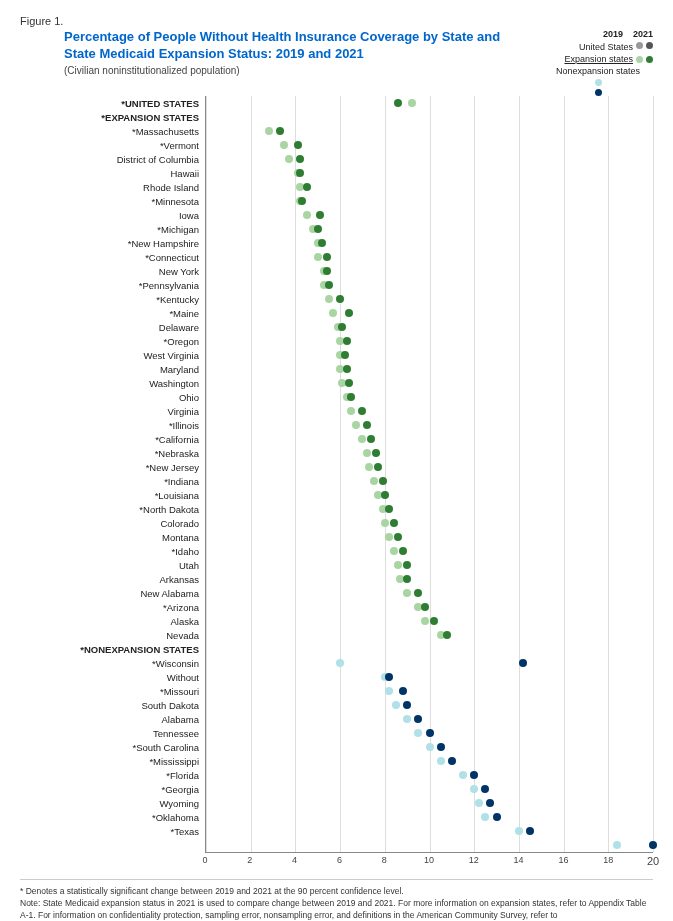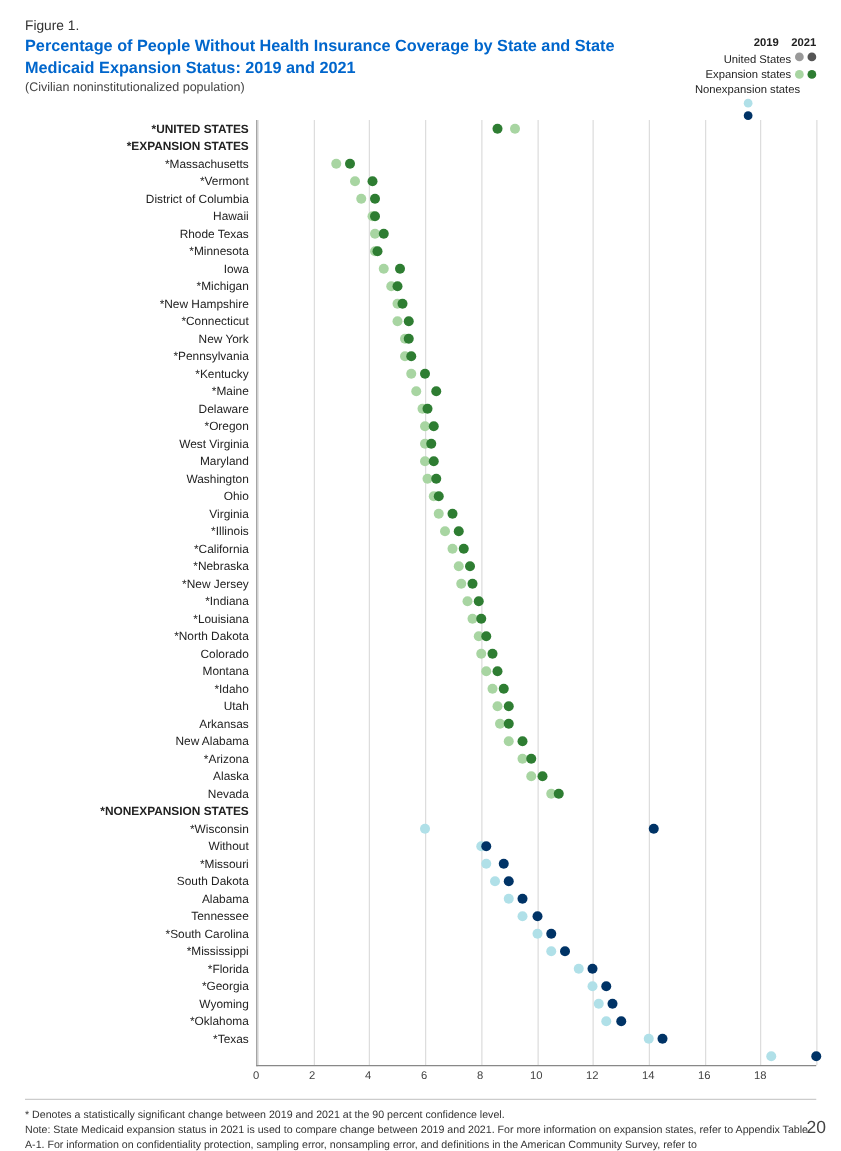--- a/index.html
+++ b/index.html
@@ -44,21 +44,21 @@
       border-radius: 50%;
       position: absolute;
       transform: translateX(-50%);
     }
     .dot.expansion-2019 { background: #a8d5a2; }
     .dot.expansion-2021 { background: #2e7d32; }
     .dot.nonexpansion-2019 { background: #b0e0e8; }
     .dot.nonexpansion-2021 { background: #003366; }
     .legend-dot { width: 7px; height: 7px; border-radius: 50%; }
     .footer { font-size: 8.5px; color: #333; margin-top: 8px; line-height: 1.4; border-top: 1px solid #ccc; padding-top: 6px; }
-    .header-row { display: flex; justify-content: space-between; align-items: flex-start; }
+    .header-row { display: flex; justify-content: space-between; align-items: flex-start; margin-left: 44px; }
     .legend-item-row { display: flex; align-items: center; gap: 3px; }
   </style>
 </head>
 <body>
 
 <div class="figure-label">Figure 1.</div>
 
 <div class="header-row">
   <div>
     <div class="figure-title">Percentage of People Without Health Insurance Coverage by State and State Medicaid Expansion Status: 2019 and 2021</div>
@@ -71,21 +71,21 @@
     </div>
     <div class="legend-item-row" style="margin-bottom:2px;">
       <div style="display:flex; gap:3px; align-items:flex-start; width:100%;">
         <span style="font-size:9px; flex:1; text-align:right;">United States</span>
         <div class="legend-dot" style="background:#999;"></div>
         <div class="legend-dot" style="background:#555;"></div>
       </div>
     </div>
     <div class="legend-item-row" style="margin-bottom:2px;">
       <div style="display:flex; gap:3px; align-items:center; width:100%;">
-        <span style="font-size:9px; flex:1; text-align:right;">Expansion states</span>
+        <span style="font-size:9px; flex:1; text-align:right;text-decoration:underline;">Expansion states</span>
         <div class="legend-dot" style="background:#a8d5a2;"></div>
         <div class="legend-dot" style="background:#2e7d32;"></div>
       </div>
     </div>
     <div class="legend-item-row">
       <div style="display:flex; gap:3px; align-items:center; width:100%;flex-direction:column;">
         <span style="font-size:9px; flex:1; text-align:right;">Nonexpansion states</span>
         <div class="legend-dot" style="background:#b0e0e8;"></div>
         <div class="legend-dot" style="background:#003366;"></div>
       </div>
@@ -94,21 +94,21 @@
 </div>
 
 <div class="chart-container" id="chart-container">
   <div class="y-axis" id="y-axis">
       <div class="y-axis-label section-header" style="font-weight: bold;">*UNITED STATES</div>
       <div class="y-axis-label section-header" style="font-weight: bold;">*EXPANSION STATES</div>
       <div class="y-axis-label">*Massachusetts</div>
       <div class="y-axis-label">*Vermont</div>
       <div class="y-axis-label">District of Columbia</div>
       <div class="y-axis-label">Hawaii</div>
-      <div class="y-axis-label">Rhode Texas</div>
+      <div class="y-axis-label">Rhode Island</div>
       <div class="y-axis-label">*Minnesota</div>
       <div class="y-axis-label">Iowa</div>
       <div class="y-axis-label">*Michigan</div>
       <div class="y-axis-label">*New Hampshire</div>
       <div class="y-axis-label">*Connecticut</div>
       <div class="y-axis-label">New York</div>
       <div class="y-axis-label">*Pennsylvania</div>
       <div class="y-axis-label">*Kentucky</div>
       <div class="y-axis-label">*Maine</div>
       <div class="y-axis-label">Delaware</div>
@@ -379,21 +379,21 @@
       <span style="position: absolute; left: 0%; transform: translateX(-50%); font-size: 9px; color: rgb(68, 68, 68);">0</span>
       <span style="position: absolute; left: 10%; transform: translateX(-50%); font-size: 9px; color: rgb(68, 68, 68);">2</span>
       <span style="position: absolute; left: 20%; transform: translateX(-50%); font-size: 9px; color: rgb(68, 68, 68);">4</span>
       <span style="position: absolute; left: 30%; transform: translateX(-50%); font-size: 9px; color: rgb(68, 68, 68);">6</span>
       <span style="position: absolute; left: 40%; transform: translateX(-50%); font-size: 9px; color: rgb(68, 68, 68);">8</span>
       <span style="position: absolute; left: 50%; transform: translateX(-50%); font-size: 9px; color: rgb(68, 68, 68);">10</span>
       <span style="position: absolute; left: 60%; transform: translateX(-50%); font-size: 9px; color: rgb(68, 68, 68);">12</span>
       <span style="position: absolute; left: 70%; transform: translateX(-50%); font-size: 9px; color: rgb(68, 68, 68);">14</span>
       <span style="position: absolute; left: 80%; transform: translateX(-50%); font-size: 9px; color: rgb(68, 68, 68);">16</span>
       <span style="position: absolute; left: 90%; transform: translateX(-50%); font-size: 9px; color: rgb(68, 68, 68);">18</span>
-      <span style="position: absolute; left: 100%; transform: translateX(-50%); font-size: 14px; color: rgb(68, 68, 68); margin-top: 38px;">20</span>
+      <span style="position: absolute; left: 100%; transform: translateX(-50%); font-size: 11px; color: rgb(68, 68, 68);">20</span>
     </div>
 </div>
 
 <div class="footer">
   <div>* Denotes a statistically significant change between 2019 and 2021 at the 90 percent confidence level.</div>
   <div>Note: State Medicaid expansion status in 2021 is used to compare change between 2019 and 2021. For more information on expansion states, refer to Appendix Table A-1. For information on confidentiality protection, sampling error, nonsampling error, and definitions in the American Community Survey, refer to &lt;https://www2.census.gov/programs-surveys/acs/tech_docs/accuracy/ACS_Accuracy_of_Data_2021.pdf&gt;.</div>
 
 </div>
 
 </body></html>

